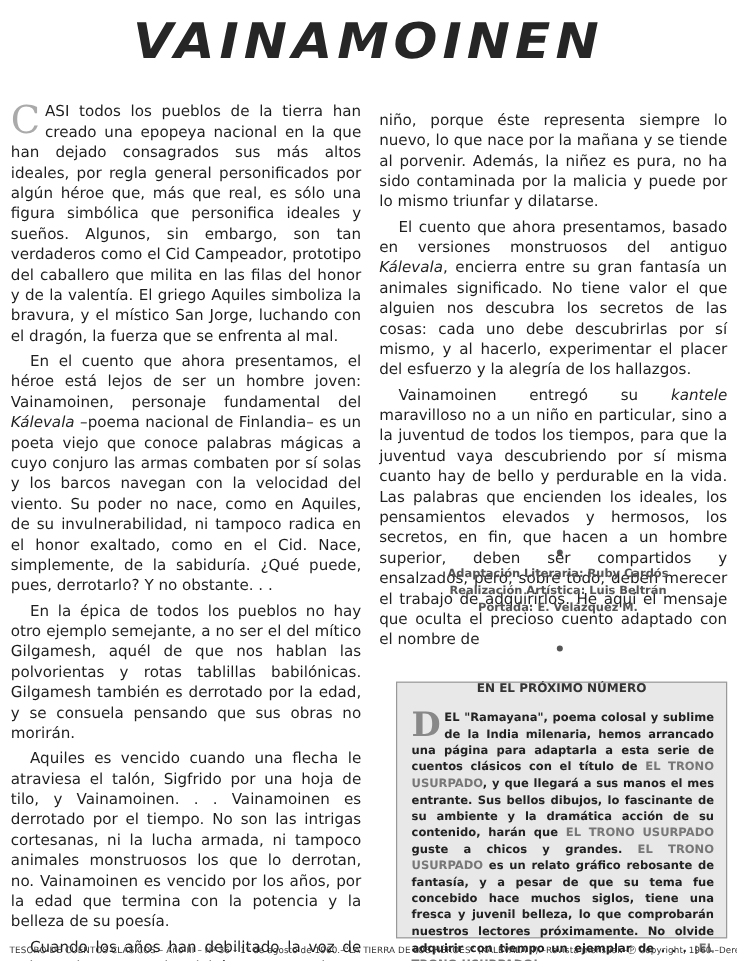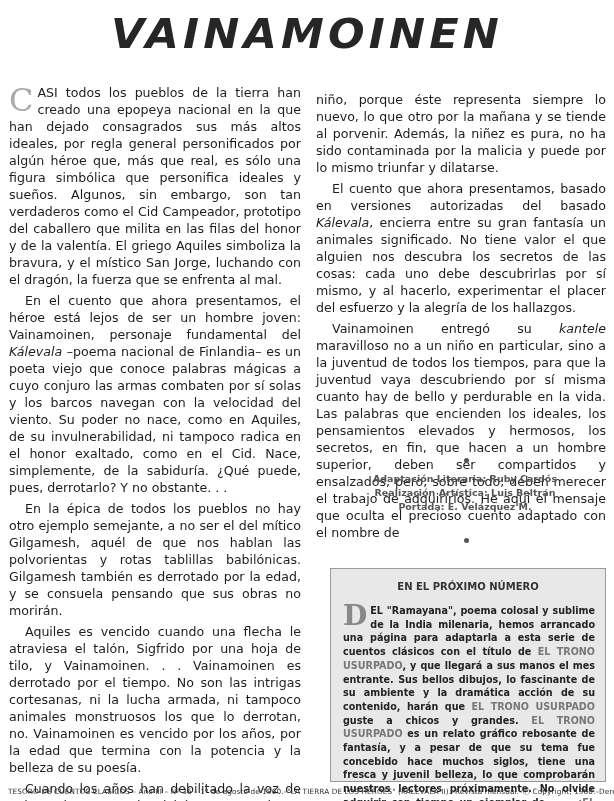--- a/index.html
+++ b/index.html
@@ -8,42 +8,42 @@
   .col{position:absolute;font-size:12.6px;line-height:17px;text-align:justify;}
   .col-left{left:9px;top:84px;width:292px;}
   .col-right{left:316px;top:91px;width:290px;}
   .col p{margin:0 0 4px 0;text-indent:16px;}
   .col p.noindent{text-indent:0;}
   .dropcap{float:left;font-family:"DejaVu Serif",serif;font-size:32px;line-height:28px;color:#aaa;margin:2px 4px 0 0;}
   .dropcap2{float:left;font-family:"DejaVu Serif",serif;font-size:28px;line-height:24px;color:#888;margin:0 3px 0 0;}
   .credits{position:absolute;left:350px;top:472px;width:230px;text-align:center;font-size:9.5px;line-height:14px;font-weight:bold;color:#555;}
   .dot{position:absolute;width:5px;height:5px;border-radius:50%;background:#555;}
   .box{position:absolute;left:330px;top:568px;width:274px;height:212px;background:#e8e8e8;border:1px solid #999;}
-  .box-head{text-align:center;font-size:10px;font-weight:bold;color:#333;margin-top:12px;}
+  .box-head{text-align:center;font-size:10px;font-weight:bold;color:#333;}
   .box-body{margin:12px 10px 0 12px;font-size:9.6px;line-height:13.7px;font-weight:bold;color:#222;text-align:justify;}
   .hl{color:#777;}
   .footer{position:absolute;left:8px;top:787px;width:606px;font-size:7.3px;color:#333;white-space:nowrap;letter-spacing:0.1px;}
 </style>
 </head>
 <body>
 
 <div class="title">VAINAMOINEN</div>
 
 <div class="col col-left">
   <p class="noindent"><span class="dropcap">C</span><span>ASI todos los pueblos de la tierra han creado una epopeya nacional en la que han dejado consagrados sus más altos ideales, por regla general personificados por algún héroe que, más que real, es sólo una figura simbólica que personifica ideales y sueños. Algunos, sin embargo, son tan verdaderos como el Cid Campeador, prototipo del caballero que milita en las filas del honor y de la valentía. El griego Aquiles simboliza la bravura, y el místico San Jorge, luchando con el dragón, la fuerza que se enfrenta al mal.</span></p>
   <p><span>En el cuento que ahora presentamos, el héroe está lejos de ser un hombre joven: Vainamoinen, personaje fundamental del </span><i>Kálevala</i><span> –poema nacional de Finlandia– es un poeta viejo que conoce palabras mágicas a cuyo conjuro las armas combaten por sí solas y los barcos navegan con la velocidad del viento. Su poder no nace, como en Aquiles, de su invulnerabilidad, ni tampoco radica en el honor exaltado, como en el Cid. Nace, simplemente, de la sabiduría. ¿Qué puede, pues, derrotarlo? Y no obstante. . .</span></p>
   <p>En la épica de todos los pueblos no hay otro ejemplo semejante, a no ser el del mítico Gilgamesh, aquél de que nos hablan las polvorientas y rotas tablillas babilónicas. Gilgamesh también es derrotado por la edad, y se consuela pensando que sus obras no morirán.</p>
   <p>Aquiles es vencido cuando una flecha le atraviesa el talón, Sigfrido por una hoja de tilo, y Vainamoinen. . . Vainamoinen es derrotado por el tiempo. No son las intrigas cortesanas, ni la lucha armada, ni tampoco animales monstruosos los que lo derrotan, no. Vainamoinen es vencido por los años, por la edad que termina con la potencia y la belleza de su poesía.</p>
   <p>Cuando los años han debilitado la voz de Vainamoinen, cuando el héroe no puede ya pronunciar las mágicas palabras que guían a los vientos y maduran las cosechas por las noches, decide entregar sus canciones a la juventud, para que ésta las continúe en el tiempo, tal vez mejorándolas, pero siempre con las raíces puestas en el origen que él es.</p>
 
 </div>
 
 <div class="col col-right">
-  <p class="noindent">niño, porque éste representa siempre lo nuevo, lo que otro por la mañana y se tiende al porvenir. Además, la niñez es pura, no ha sido contaminada por la malicia y puede por lo mismo triunfar y dilatarse.</p>
-  <p><span>El cuento que ahora presentamos, basado en versiones autorizadas del basado </span><i>Kálevala</i><span>, encierra entre su gran fantasía un animales significado. No tiene valor el que alguien nos descubra los secretos de las cosas: cada uno debe descubrirlas por sí mismo, y al hacerlo, experimentar el placer del esfuerzo y la alegría de los hallazgos.</span></p>
+  <p class="noindent">niño, porque éste representa siempre lo nuevo, lo que nace por la mañana y se tiende al porvenir. Además, la niñez es pura, no ha sido contaminada por la malicia y puede por lo mismo triunfar y dilatarse.</p>
+  <p><span>El cuento que ahora presentamos, basado en versiones monstruosos del antiguo </span><i>Kálevala</i><span>, encierra entre su gran fantasía un animales significado. No tiene valor el que alguien nos descubra los secretos de las cosas: cada uno debe descubrirlas por sí mismo, y al hacerlo, experimentar el placer del esfuerzo y la alegría de los hallazgos.</span></p>
   <p><span>Vainamoinen entregó su </span><i>kantele</i><span> maravilloso no a un niño en particular, sino a la juventud de todos los tiempos, para que la juventud vaya descubriendo por sí misma cuanto hay de bello y perdurable en la vida. Las palabras que encienden los ideales, los pensamientos elevados y hermosos, los secretos, en fin, que hacen a un hombre superior, deben ser compartidos y ensalzados, pero, sobre todo, deben merecer el trabajo de adquirirlos. He aquí el mensaje que oculta el precioso cuento adaptado con el nombre de</span></p>
 </div>
 
 <div class="dot" style="left:464px;top:458px;"></div>
 <div class="credits">
   <div>Adaptación Literaria: Ruby Cardós</div>
   <div>Realización Artística: Luis Beltrán</div>
   <div>Portada: E. Velázquez M.</div>
 </div>
 <div class="dot" style="left:464px;top:538px;"></div>

